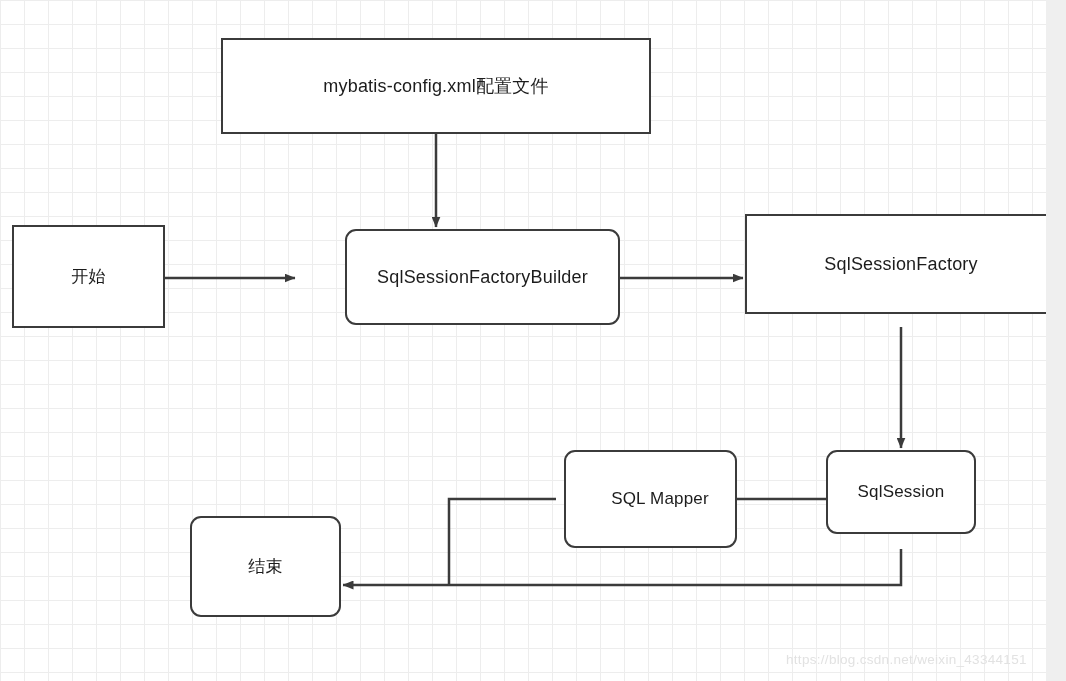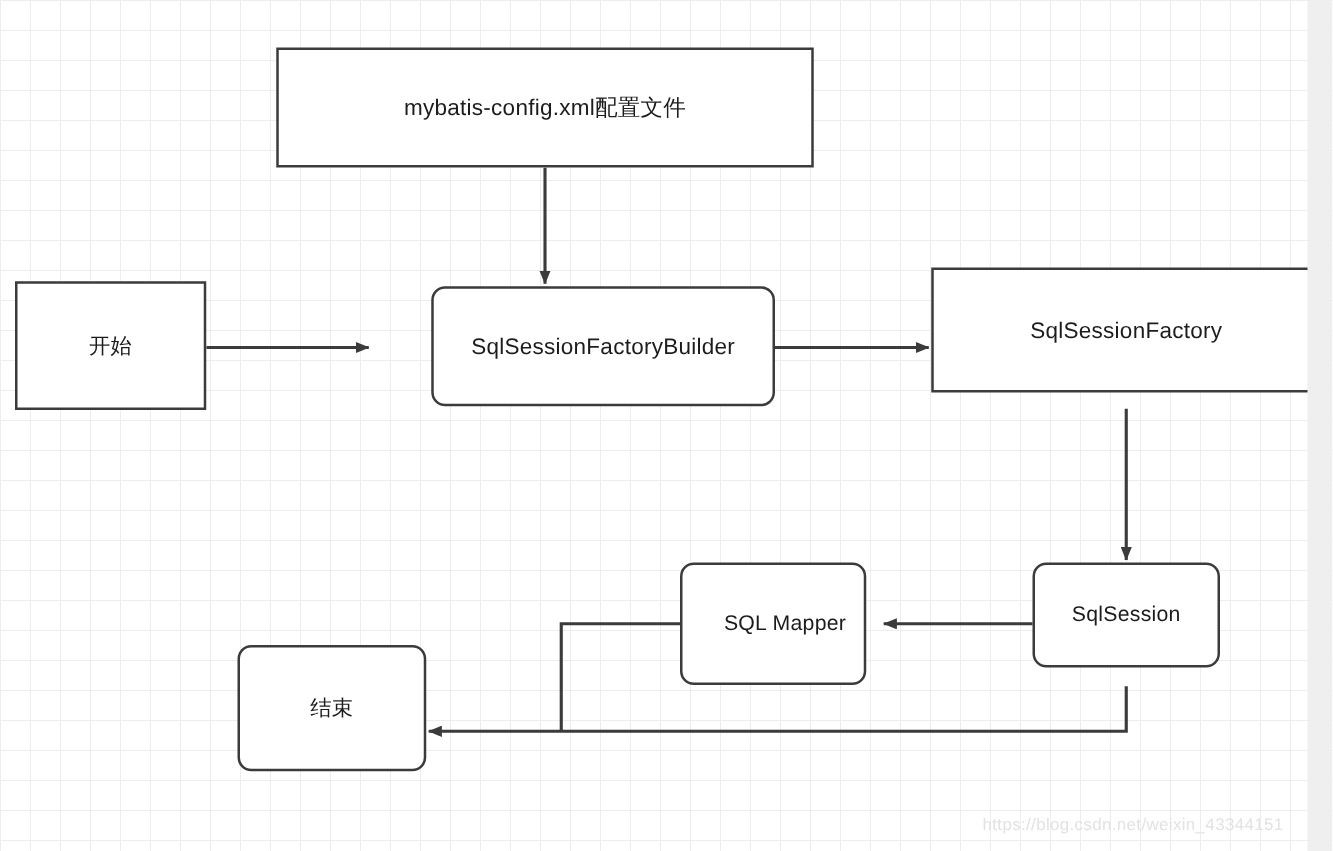--- a/index.html
+++ b/index.html
@@ -116,21 +116,21 @@
   <div class="node sharp" style="left:221px; top:38px; width:430px; height:96px; font-size:18px;">mybatis-config.xml配置文件</div>
 
   <div class="node sharp" style="left:12px; top:225px; width:153px; height:103px;">开始</div>
 
   <div class="node rounded" style="left:297px; top:229px; width:275px; height:96px; font-size:18px;margin-left:48px;">SqlSessionFactoryBuilder</div>
 
   <div class="node sharp" style="left:745px; top:214px; width:312px; height:100px; font-size:18px;">SqlSessionFactory</div>
 
   <div class="node rounded" style="left:826px; top:450px; width:150px; height:84px;">SqlSession</div>
 
-  <div class="node rounded" style="left:544px; top:450px; width:149px; height:98px;padding-left:19px;">SQL Mapper</div>
+  <div class="node rounded" style="left:564px; top:450px; width:173px; height:98px;padding-left:19px;">SQL Mapper</div>
 
   <div class="node rounded" style="left:190px; top:516px; width:151px; height:101px;">结束</div>
 
   <div class="watermark">https://blog.csdn.net/weixin_43344151</div>
 
   <div id="scroll-gutter"></div>
 
 </div>
 
 </body></html>

